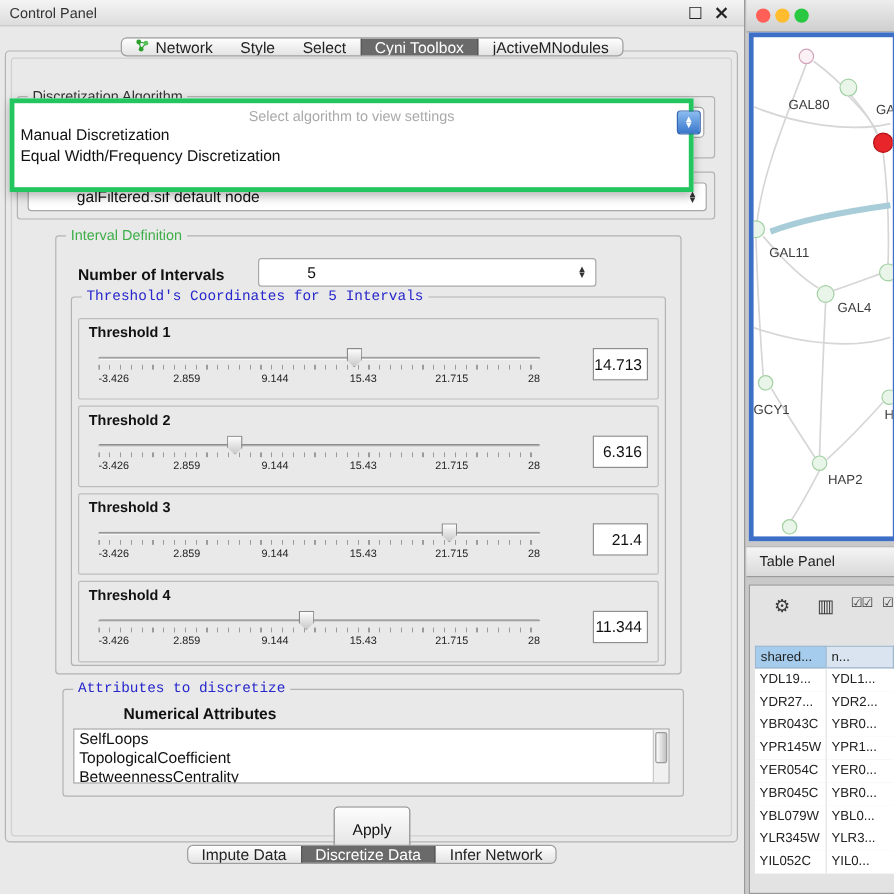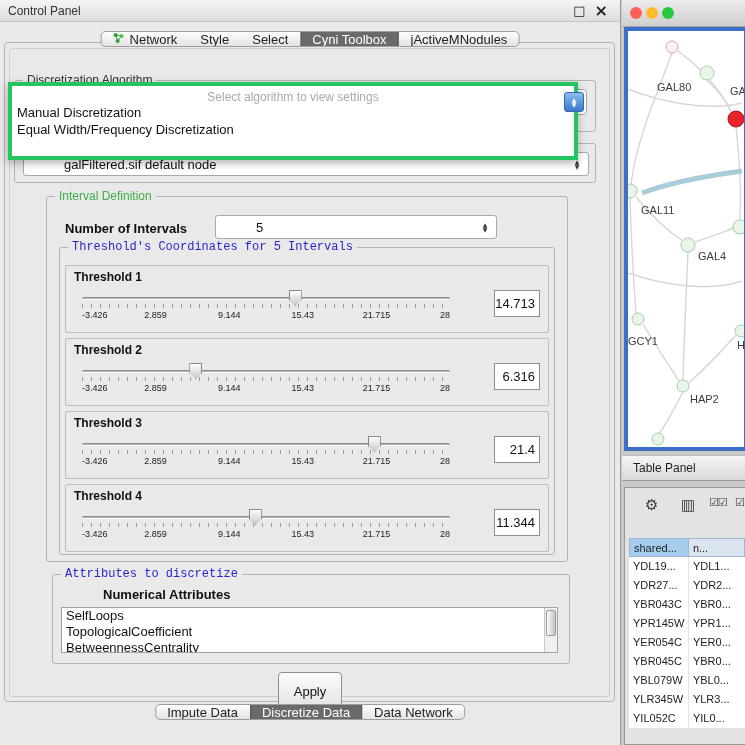--- a/index.html
+++ b/index.html
@@ -307,21 +307,21 @@
     <nav id="bottom-tabs" class="tabbar">
         <span class="tab">
           <span>Impute Data</span>
         </span>
         <span class="tab-sep"></span>
         <span class="tab selected">
           <span>Discretize Data</span>
         </span>
         <span class="tab-sep"></span>
         <span class="tab">
-          <span>Data Network</span>
+          <span>Infer Network</span>
         </span>
       </nav>
   </section>
 
   <section id="right-panel">
     <div id="mac-titlebar">
       <span class="light red" style="background: rgb(255, 95, 87);"></span>
       <span class="light yellow" style="background: rgb(254, 188, 46);"></span>
       <span class="light green" style="background: rgb(40, 200, 64);"></span>
     </div>

